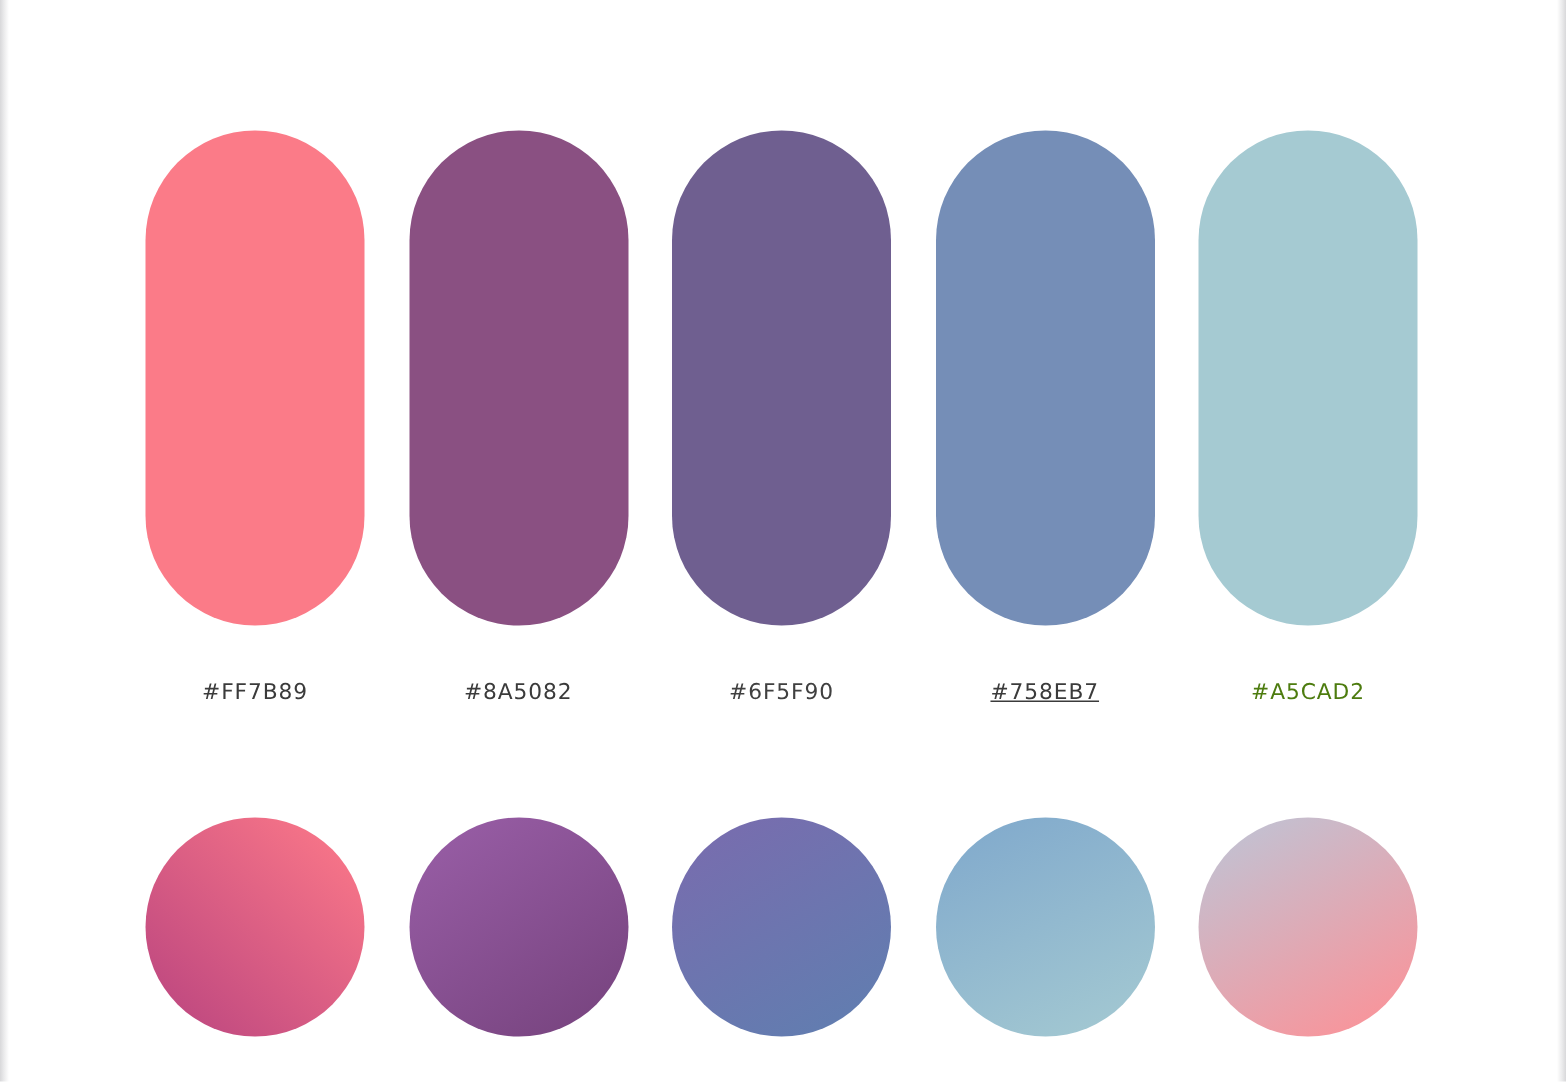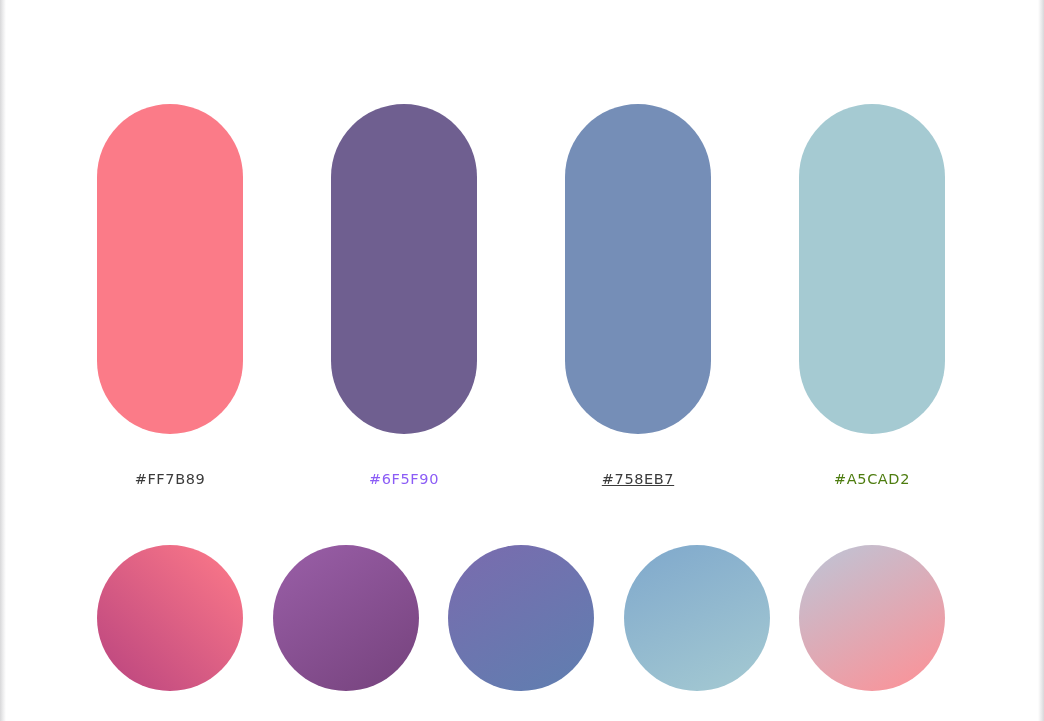--- a/index.html
+++ b/index.html
@@ -45,21 +45,21 @@
     top: 0;
     right: 6px;
     bottom: 0;
     background: #fdfdfd;
   }
 
   
   .pill-row {
     position: absolute;
     left: 97px;
-    top: 104px;
+    top: 87px;
     width: 848px;
     display: flex;
     justify-content: space-between;
   }
   .pill-col {
     width: 146px;
     display: flex;
     flex-direction: column;
     align-items: center;
   }
@@ -107,24 +107,28 @@
 
   <div class="canvas" style="background: rgb(255, 255, 255);"></div>
 
   <div class="pill-row">
 
     <div class="pill-col">
       <div class="pill" style="background: rgb(251, 123, 136);"></div>
       <div class="pill-label" style="color: rgb(59, 59, 59);">#FF7B89</div>
     </div>
 
+    <div class="pill-col">
+      <div class="pill" style="background: rgb(138, 80, 130);"></div>
+      <div class="pill-label" style="color: rgb(59, 59, 59);">#8A5082</div>
+    </div>
 
     <div class="pill-col">
       <div class="pill" style="background: rgb(111, 95, 144);"></div>
-      <div class="pill-label" style="color: #8b5cf6;">#6F5F90</div>
+      <div class="pill-label" style="color: #404040;">#6F5F90</div>
     </div>
 
     <div class="pill-col">
       <div class="pill" style="background: rgb(117, 142, 183);"></div>
       <div class="pill-label" style="color: rgb(59, 59, 59); text-decoration: underline;">#758EB7</div>
     </div>
 
     <div class="pill-col">
       <div class="pill" style="background: rgb(165, 202, 210);"></div>
       <div class="pill-label" style="color: #4d7c0f;">#A5CAD2</div>

